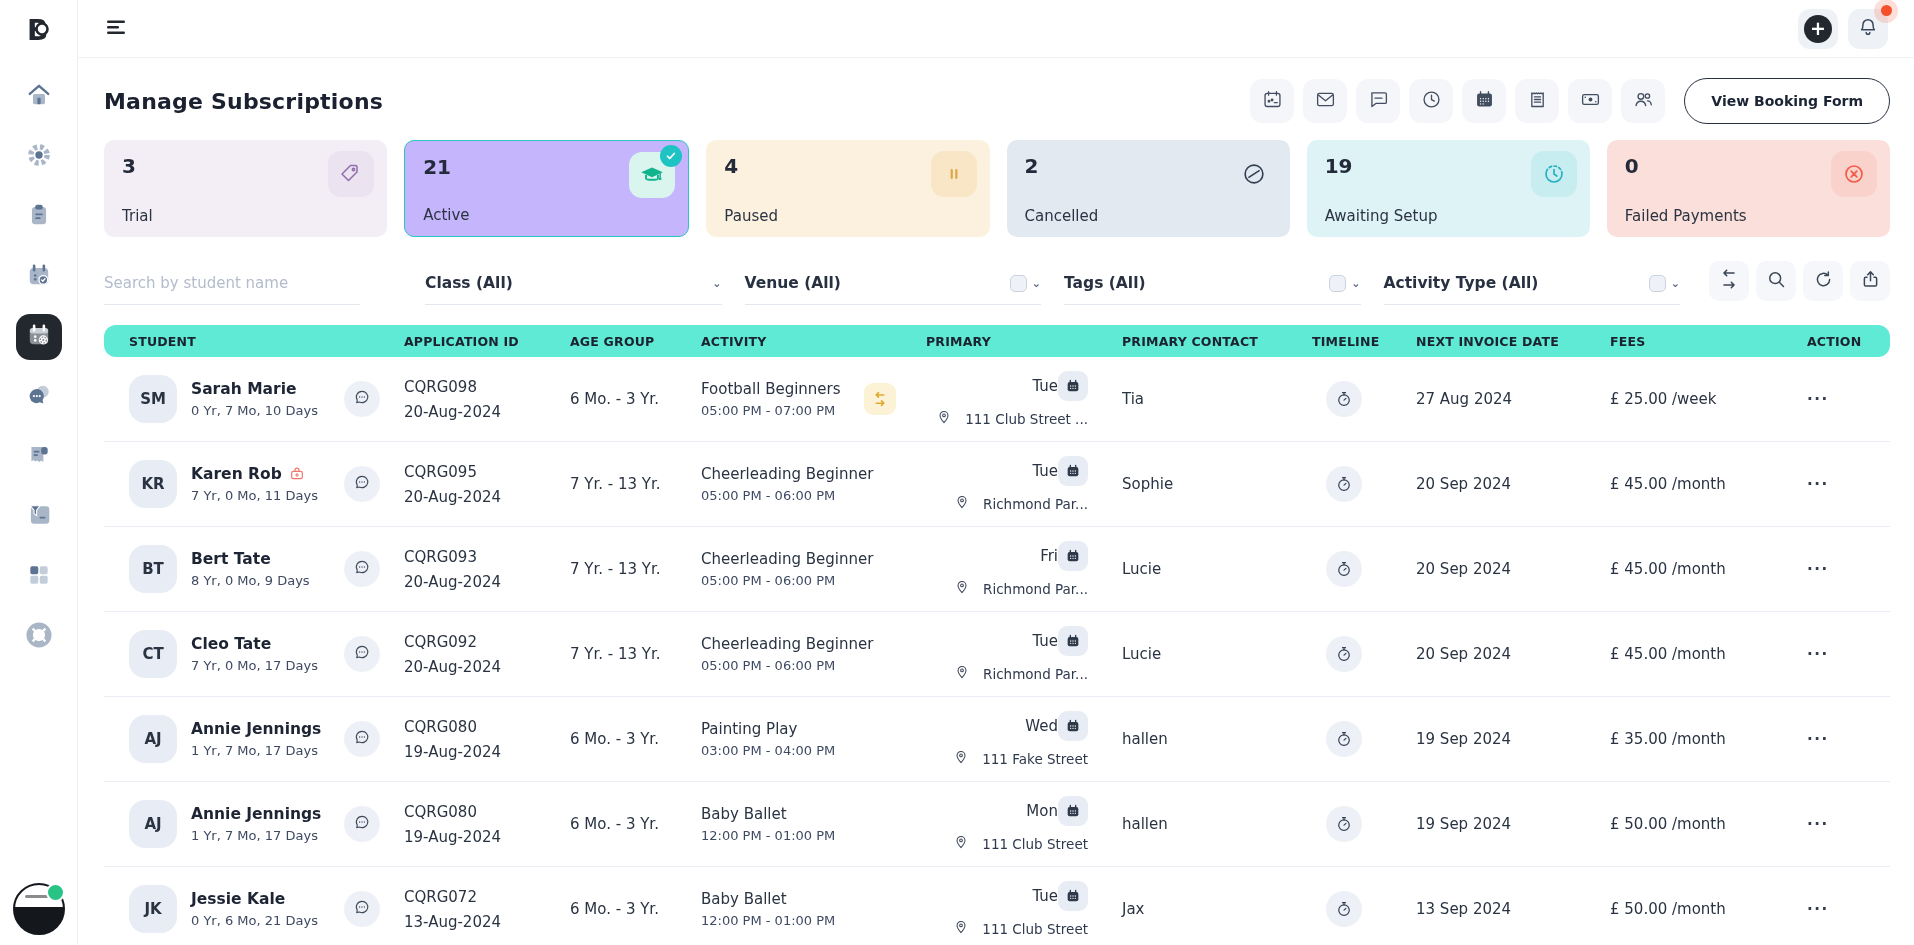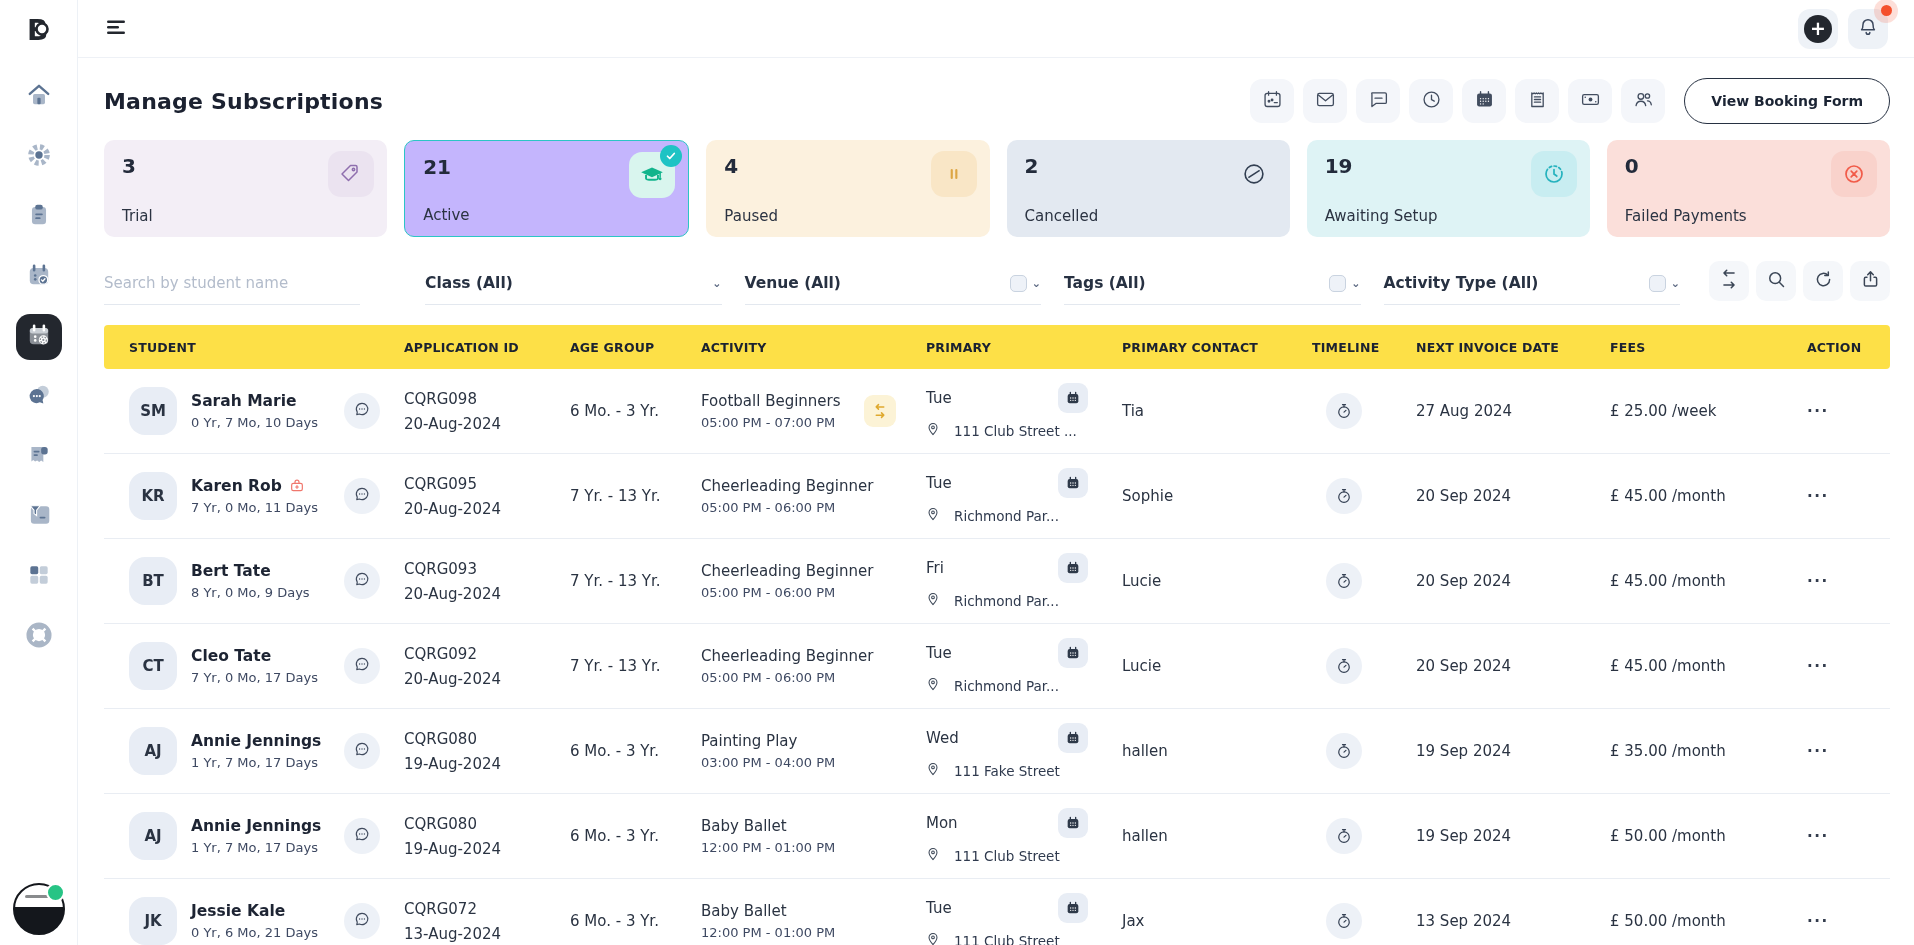--- a/index.html
+++ b/index.html
@@ -77,21 +77,21 @@
   .chk-group .chev { margin-left:0; }
   .f-icons { display:flex; gap:7px; margin-left:6px; padding-bottom:4px; }
   .f-tile { width:40px; height:40px; border-radius:10px; background:#f5f7fa; display:flex;
     align-items:center; justify-content:center; cursor:pointer; }
 
   
   .table { margin-top:20px; }
   .t-head, .t-row { display:grid;
     grid-template-columns:296fr 168fr 130fr 228fr 196fr 190fr 86fr 182fr 168fr 142fr;
     align-items:center; }
-  .t-head { background:#fde047; border-radius:4px; height:44px; font-size:12.5px; font-weight:700;
+  .t-head { background:#5eead4; border-radius:12px; height:32px; font-size:12.5px; font-weight:700;
     color:#1b2230; letter-spacing:.2px; }
   .t-row { height:85px; border-bottom:1px solid #e9edf3; font-size:15px; color:#2a3342; background:#fff; }
   .h-student,.c-student { padding-left:25px; }
   .h-appid,.c-appid { padding-left:4px; }
   .h-age,.c-age { padding-left:2px; }
   .h-activity,.c-activity { padding-left:3px; }
   .h-invoice,.c-invoice { padding-left:18px; }
   .h-fees,.c-fees { padding-left:30px; }
   .h-action,.c-action { padding-left:59px; }
 
@@ -100,21 +100,21 @@
     display:flex; align-items:center; justify-content:center; font-size:15px; font-weight:600; color:#2a3342; }
   .stu-name { font-size:15.5px; font-weight:600; color:#1d2433; display:flex; align-items:center; gap:7px; }
   .stu-age { font-size:13px; color:#3e4962; margin-top:5px; }
   .chat-btn { margin-left:auto; margin-right:20px; width:36px; height:36px; border-radius:50%;
     background:#edf1f7; display:flex; align-items:center; justify-content:center; cursor:pointer; flex-shrink:0; }
   .c-appid .line1 { margin-bottom:7px; }
   .c-activity { display:flex; align-items:center; }
   .act-time { font-size:13px; color:#3e4962; margin-top:5px; }
   .swap-badge { margin-left:auto; margin-right:30px; width:32px; height:32px; border-radius:9px;
     background:#fcf3d6; display:flex; align-items:center; justify-content:center; flex-shrink:0; }
-  .c-sched { display:flex; flex-direction:column; gap:9px; padding-right:34px; }
+  .c-sched { display:flex; flex-direction:column; gap:9px; padding-right:34px;align-items:flex-end; }
   .sched-top { display:flex; align-items:center; }
   .cal-btn { margin-left:auto; width:30px; height:30px; border-radius:9px; background:#e8edf5;
     display:flex; align-items:center; justify-content:center; cursor:pointer; }
   .sched-loc { display:flex; align-items:center; gap:14px; font-size:13.5px; color:#2f3a4e; }
   .clock-btn { margin-left:14px; width:36px; height:36px; border-radius:50%; background:#edf1f7;
     display:flex; align-items:center; justify-content:center; cursor:pointer; }
   .c-action { font-weight:800; letter-spacing:1.5px; font-size:15px; color:#333c4d; cursor:pointer; }
   .med-icon { display:inline-flex; }
 </style>
 </head>

